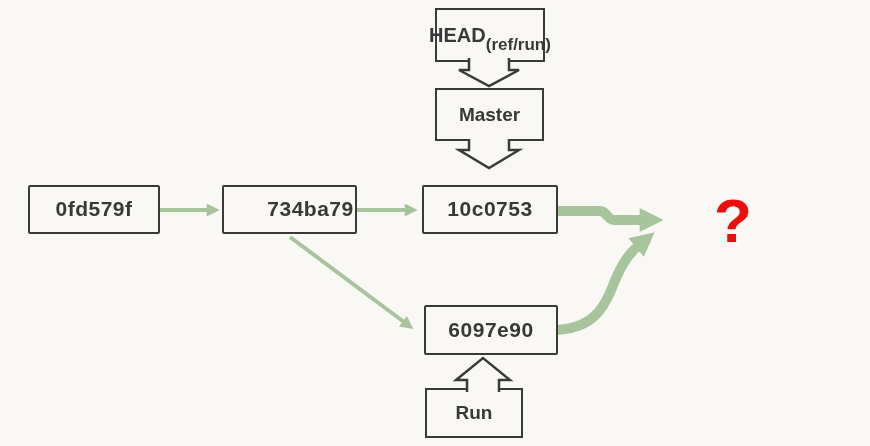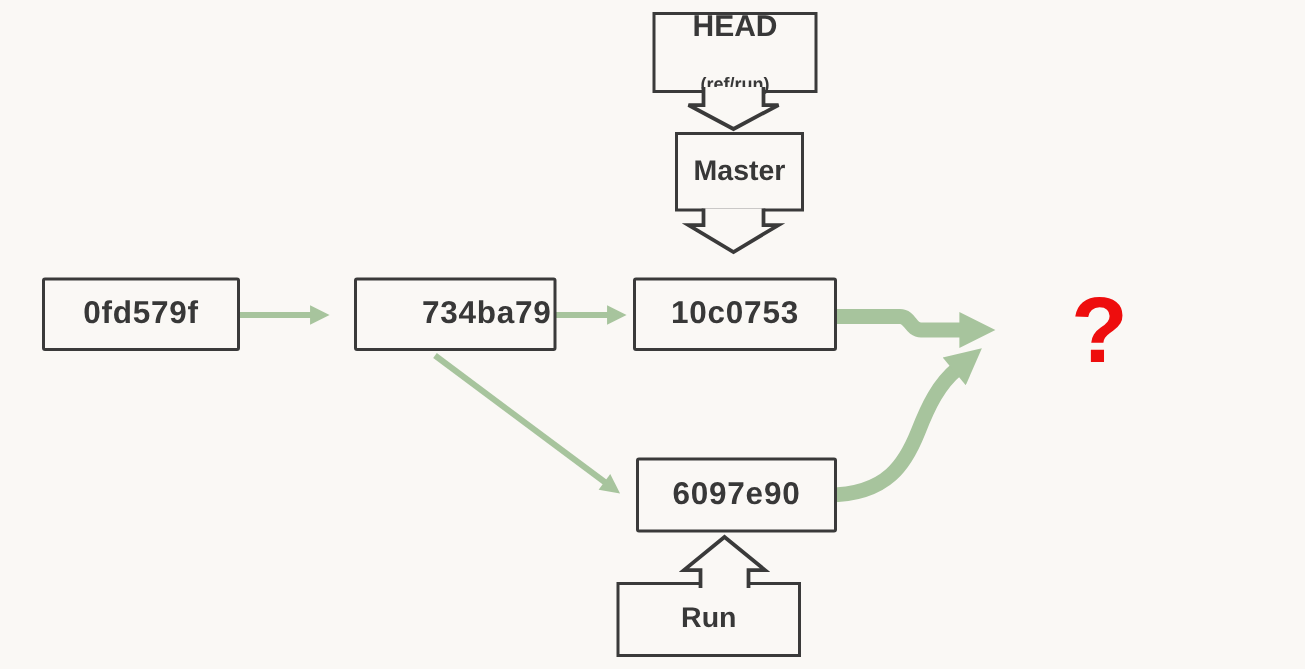--- a/index.html
+++ b/index.html
@@ -24,38 +24,37 @@
   svg.layer.under { z-index: 1; }
   svg.layer.over  { z-index: 3; }
   .box {
     position: absolute;
     z-index: 2;
     box-sizing: border-box;
     background: #faf8f5;
     border: 2.5px solid #3a3a3a;
     color: #383838;
     display: flex;
-    flex-direction: column;
     align-items: center;
     justify-content: center;
     font-weight: 700;
     text-align: center;
     line-height: 1.15;
   }
   .box.rounded { border-radius: 2px; }
   .box.commit  { font-size: 21px; letter-spacing: 0.5px; }
   .ref-title   { font-size: 20px; }
-  .ref-sub     { font-size: 12px; margin-top: 20px; }
+  .ref-sub     { font-size: 17px; margin-top: 20px; }
   .ref-single  { font-size: 19px; }
 
   #head-box    { left: 435px; top: 8px;   width: 110px; height: 54px; }
-  #master-box  { left: 450px; top: 88px;  width: 86px; height: 53px; }
-  #run-box     { left: 411px; top: 388px; width: 123px; height: 50px; }
+  #master-box  { left: 435px; top: 88px;  width: 109px; height: 53px; }
+  #run-box     { left: 425px; top: 388px; width: 98px; height: 50px; }
   #commit-0    { left: 28px;  top: 185px; width: 132px; height: 49px; }
-  #commit-1    { left: 236px; top: 185px; width: 135px; height: 49px; padding-left: 42px; }
+  #commit-1    { left: 222px; top: 185px; width: 135px; height: 49px; padding-left: 42px; }
   #commit-2    { left: 422px; top: 185px; width: 136px; height: 49px; }
   #commit-3    { left: 424px; top: 305px; width: 134px; height: 50px; }
 
   .question {
     position: absolute;
     z-index: 2;
     left: 703px;
     top: 188px;
     width: 60px;
     height: 66px;

